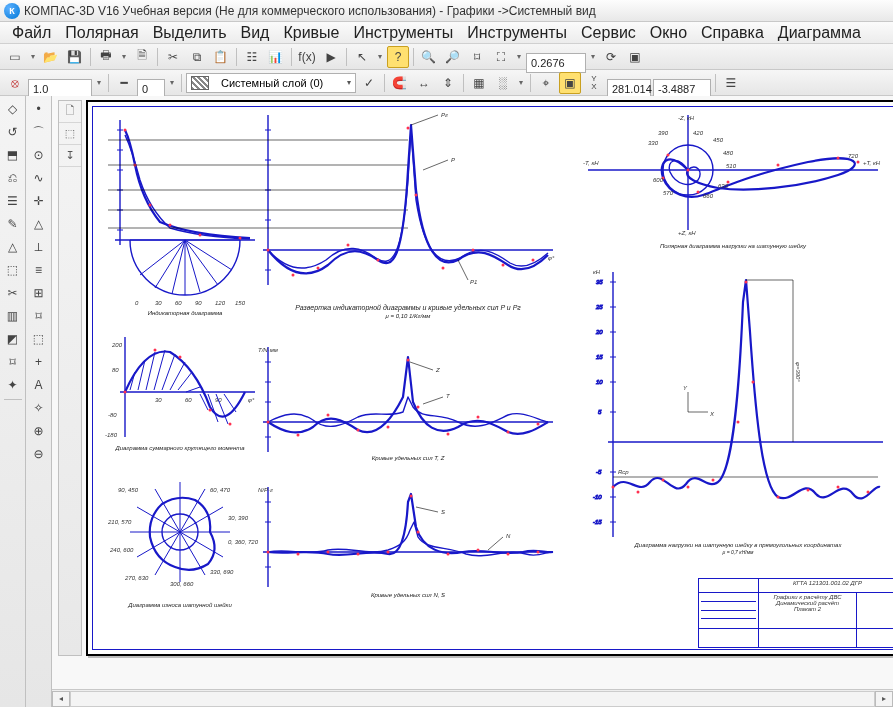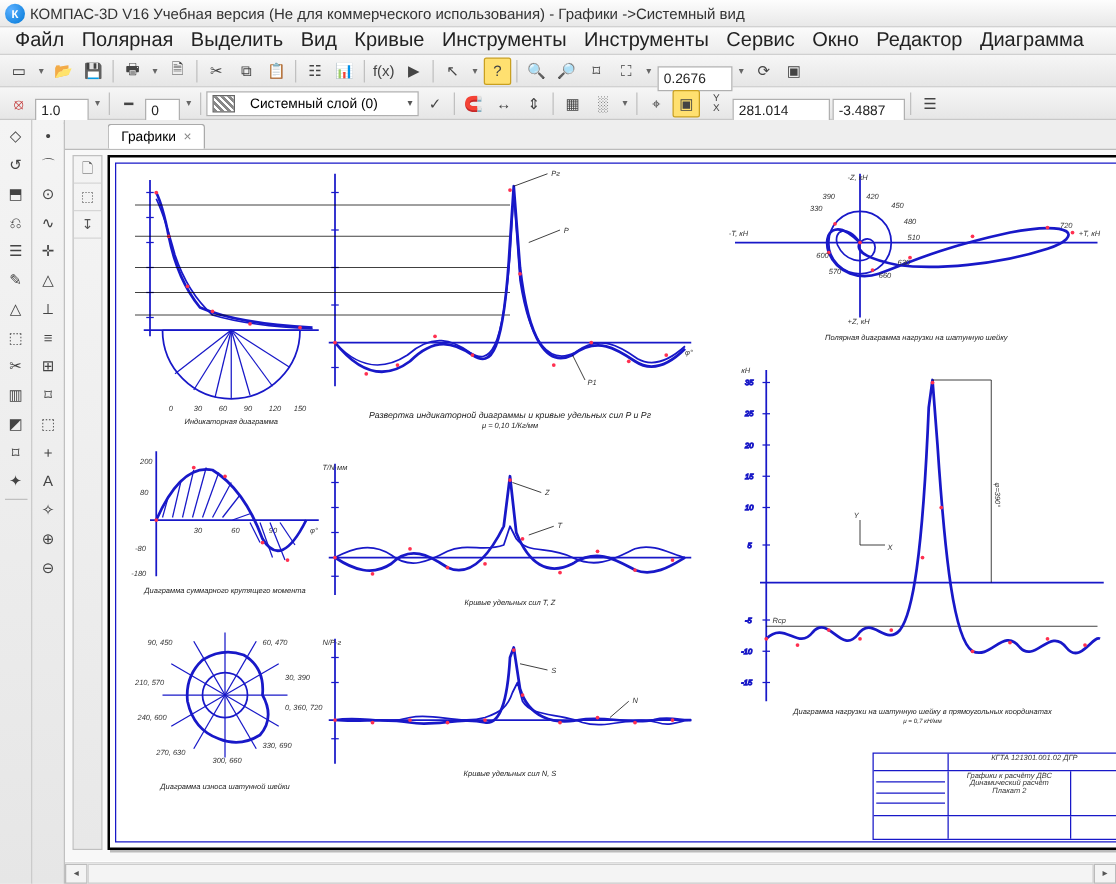--- a/index.html
+++ b/index.html
@@ -68,21 +68,21 @@
 <div class="menubar">
   <div class="menu-item"><span>Файл</span></div>
   <div class="menu-item"><span>Полярная</span></div>
   <div class="menu-item"><span>Выделить</span></div>
   <div class="menu-item"><span>Вид</span></div>
   <div class="menu-item"><span>Кривые</span></div>
   <div class="menu-item"><span>Инструменты</span></div>
   <div class="menu-item"><span>Инструменты</span></div>
   <div class="menu-item"><span>Сервис</span></div>
   <div class="menu-item"><span>Окно</span></div>
-  <div class="menu-item"><span>Редактор</span></div>
+  <div class="menu-item"><span>Справка</span></div>
   <div class="menu-item"><span>Диаграмма</span></div>
 </div>
 
 <div class="toolbar">
   <div class="tbtn">▭</div>
   <div class="tdd">▾</div>
   <div class="tbtn">📂</div>
   <div class="tbtn">💾</div>
   <div class="tsep"></div>
   <div class="tbtn">🖶</div>
@@ -109,21 +109,21 @@
   <div class="tbtn">⛶</div>
   <div class="tdd">▾</div>
   <div class="tfield" style="width:60px">0.2676</div>
   <div class="tdd">▾</div>
   <div class="tbtn">⟳</div>
   <div class="tbtn">▣</div>
 </div>
 
 <div class="toolbar">
   <div class="tbtn" style="color:#c03030">⦻</div>
-  <div class="tfield" style="width:43px">1.0</div>
+  <div class="tfield" style="width:64px">1.0</div>
   <div class="tdd">▾</div>
   <div class="tsep"></div>
   <div class="tbtn">━</div>
   <div class="tfield" style="width:28px">0</div>
   <div class="tdd">▾</div>
   <div class="tsep"></div>
   <div class="layer-combo">
     <div class="layer-swatch"></div>
     <span>Системный слой (0)</span>
     <span class="combo-arrow">▾</span>
@@ -134,21 +134,21 @@
   <div class="tbtn">↔</div>
   <div class="tbtn">⇕</div>
   <div class="tsep"></div>
   <div class="tbtn">▦</div>
   <div class="tbtn">░</div>
   <div class="tdd">▾</div>
   <div class="tsep"></div>
   <div class="tbtn">⌖</div>
   <div class="tbtn" style="background:#ffe070;border-color:#c9a020;">▣</div>
   <div class="tbtn" style="font-size:8px;line-height:8px;">Y<br>X</div>
-  <div class="tfield" style="width:78px">281.014</div>
+  <div class="tfield" style="width:44px">281.014</div>
   <div class="tfield" style="width:58px">-3.4887</div>
   <div class="tsep"></div>
   <div class="tbtn">☰</div>
 </div>
 
 <div class="workspace">
 
   <div class="palette" id="pal1">
       <div class="pbtn">◇</div>
       <div class="pbtn">↺</div>
@@ -178,26 +178,20 @@
       <div class="pbtn">⌑</div>
       <div class="pbtn">⬚</div>
       <div class="pbtn">+</div>
       <div class="pbtn">A</div>
       <div class="pbtn">✧</div>
       <div class="pbtn">⊕</div>
       <div class="pbtn">⊖</div>
     </div>
 
   <div class="canvas-area">
-    <div class="tabrow">
-      <div class="tab">
-        <span>Графики</span>
-        <span class="x">×</span>
-      </div>
-    </div>
 
     <div class="canvas-scroll">
       <div class="ruler-v" id="rulerV">
           <div class="rbtn">🗋</div>
           <div class="rbtn">⬚</div>
           <div class="rbtn">↧</div>
         </div>
 
       <div class="sheet">
 

